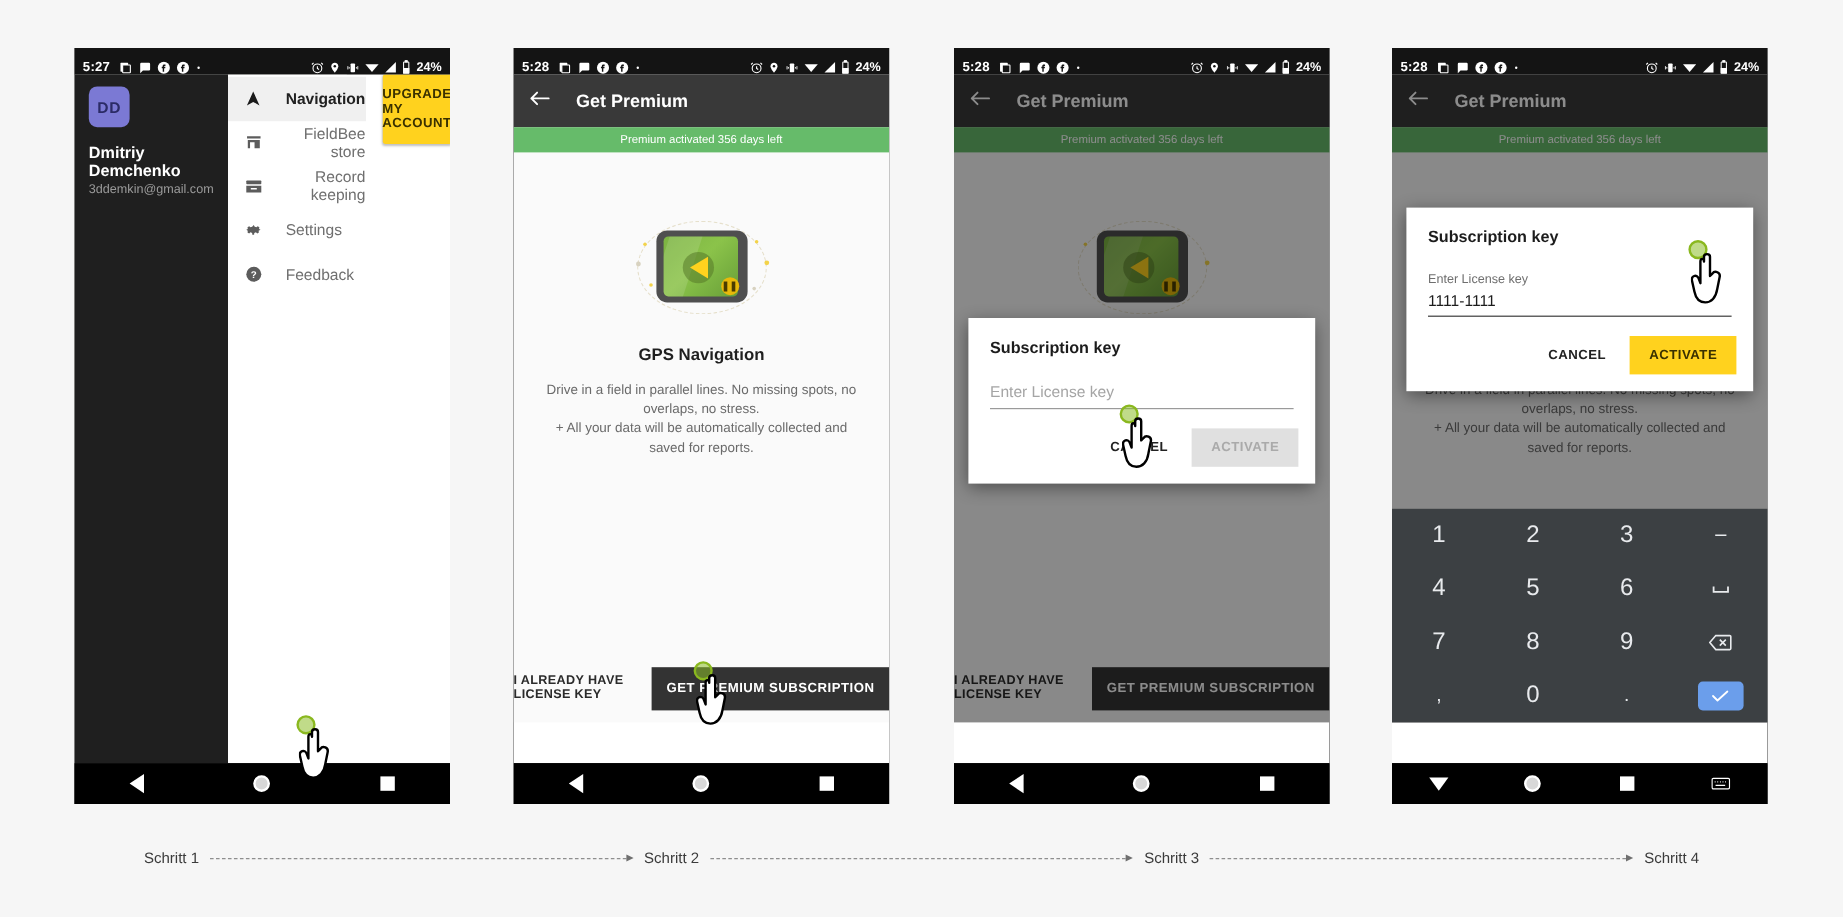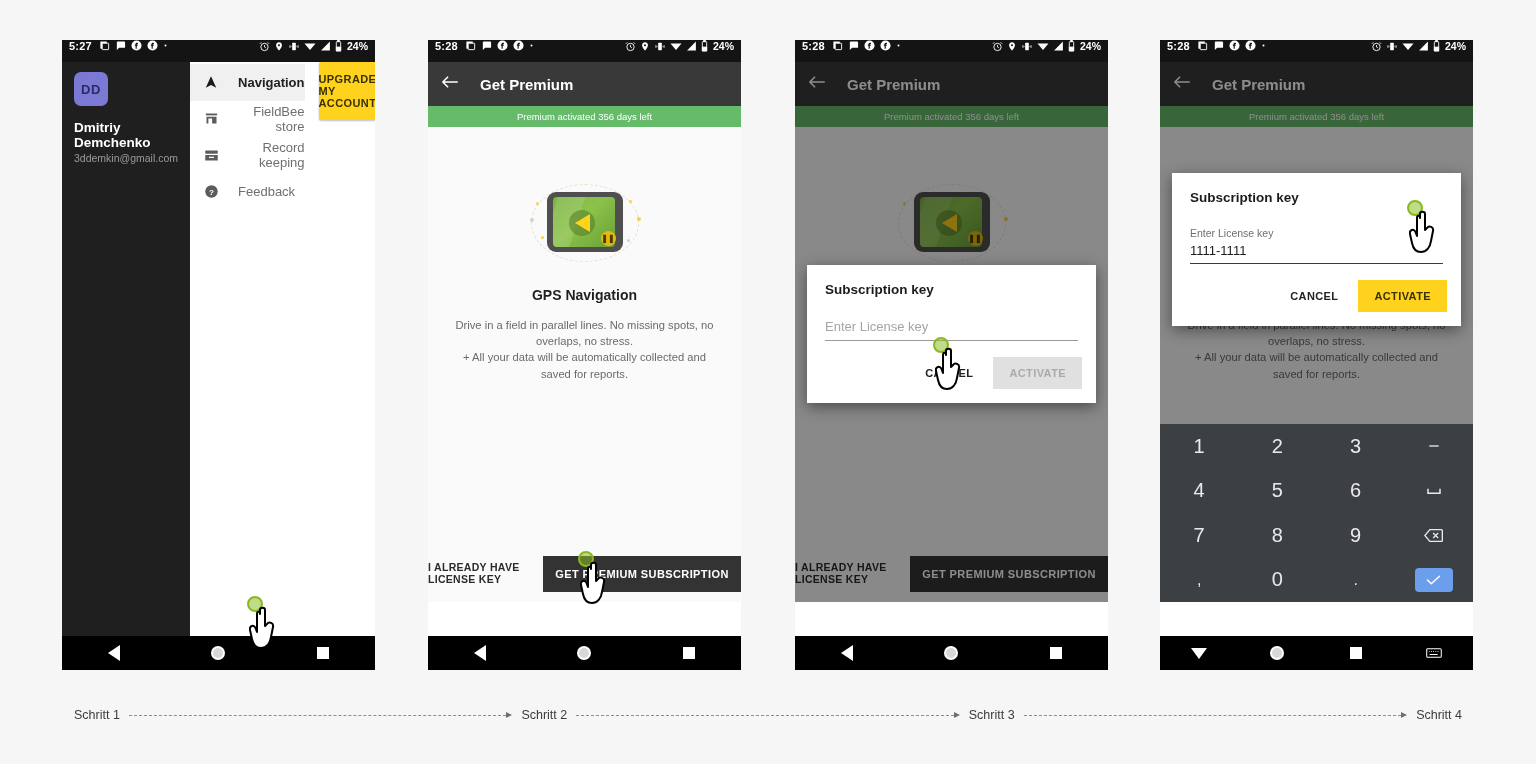--- a/index.html
+++ b/index.html
@@ -24,21 +24,21 @@
   #phone2 { left: 428px; }
   #phone3 { left: 795px; }
   #phone4 { left: 1160px; }
 
   .screen { position: absolute; inset: 0 0 34px 0; overflow: hidden; background:#fff; }
 
   
   .statusbar {
     position: absolute; top: 0; left: 0; right: 0; height: 22px;
     background: #141414; color: #fff;
-    display: flex; align-items: flex-start;
+    display: flex; align-items: flex-end;
     padding: 0 7px;
     font-size: 11px; font-weight: bold;
     z-index: 40;
   }
   .statusbar .time { margin-right: 7px; letter-spacing: .2px; }
   .sb-left { display: flex; align-items: center; gap: 5px; }
   .sb-right { margin-left: auto; display: flex; align-items: center; gap: 4px; }
   .sb-right .batt { font-size: 10.5px; font-weight: bold; margin-left: 1px; }
   .sbicon { display: inline-block; line-height: 0; }
   .sbicon svg { display: block; }
@@ -254,21 +254,21 @@
   .ripple {
     position: absolute; width: 16px; height: 16px; border-radius: 50%;
     background: rgba(140,190,40,.55); border: 2px solid #8ab81f;
     left: 0; top: 0;
   }
   .hand { position: absolute; left: 2px; top: 8px; }
 
   
   .captions {
     position: absolute; left: 0; right: 0; top: 700px; height: 30px;
-    display: flex; align-items: center; padding: 0 74px;
+    display: flex; align-items: center; padding: 0 120px;
   }
   .cap-label { font-size: 12.5px; color: #3b3b3b; white-space: nowrap; }
   .cap-arrow { flex: 1; display: flex; align-items: center; margin: 0 9px; }
   .cap-line { flex: 1; height: 0; border-top: 1.5px dashed #8e8e8e; }
   .cap-tip {
     width: 0; height: 0; border-top: 3.5px solid transparent;
     border-bottom: 3.5px solid transparent; border-left: 6px solid #6f6f6f;
   }
 </style>
 </head>
@@ -327,20 +327,28 @@
           <span>FieldBee store</span>
         </div>
         <div class="menu-item">
           <span class="mi-icon">
             <svg width="15" height="15" viewBox="0 0 24 24" fill="currentColor">
                 <rect x="2" y="4" width="20" height="5" rx="1"></rect>
                 <path d="M2 11h20v9H2z M8 14h8v2H8z" fill-rule="evenodd"></path>
               </svg>
           </span>
           <span>Record keeping</span>
+        </div>
+        <div class="menu-item">
+          <span class="mi-icon">
+            <svg width="15" height="15" viewBox="0 0 24 24" fill="currentColor">
+                <path d="M12 8a4 4 0 100 8 4 4 0 000-8zm9 4l-2-1.2.4-2.3-2.2-1.3-1.8 1.5-2.2-.9L12 5.5 9.8 7.8l-2.2.9L5.8 7.2 3.6 8.5 4 10.8 2 12l2 1.2-.4 2.3 2.2 1.3 1.8-1.5 2.2.9.2 2.3h2.4l.2-2.3 2.2-.9 1.8 1.5 2.2-1.3-.4-2.3z"></path>
+              </svg>
+          </span>
+          <span>Settings</span>
         </div>
         <div class="menu-item">
           <span class="mi-icon">
             <svg width="15" height="15" viewBox="0 0 24 24" fill="currentColor">
                 <circle cx="12" cy="12" r="10"></circle>
                 <text x="12" y="17" font-size="13" font-weight="bold" fill="#fff" text-anchor="middle" font-family="Liberation Sans">?</text>
               </svg>
           </span>
           <span>Feedback</span>
         </div>

